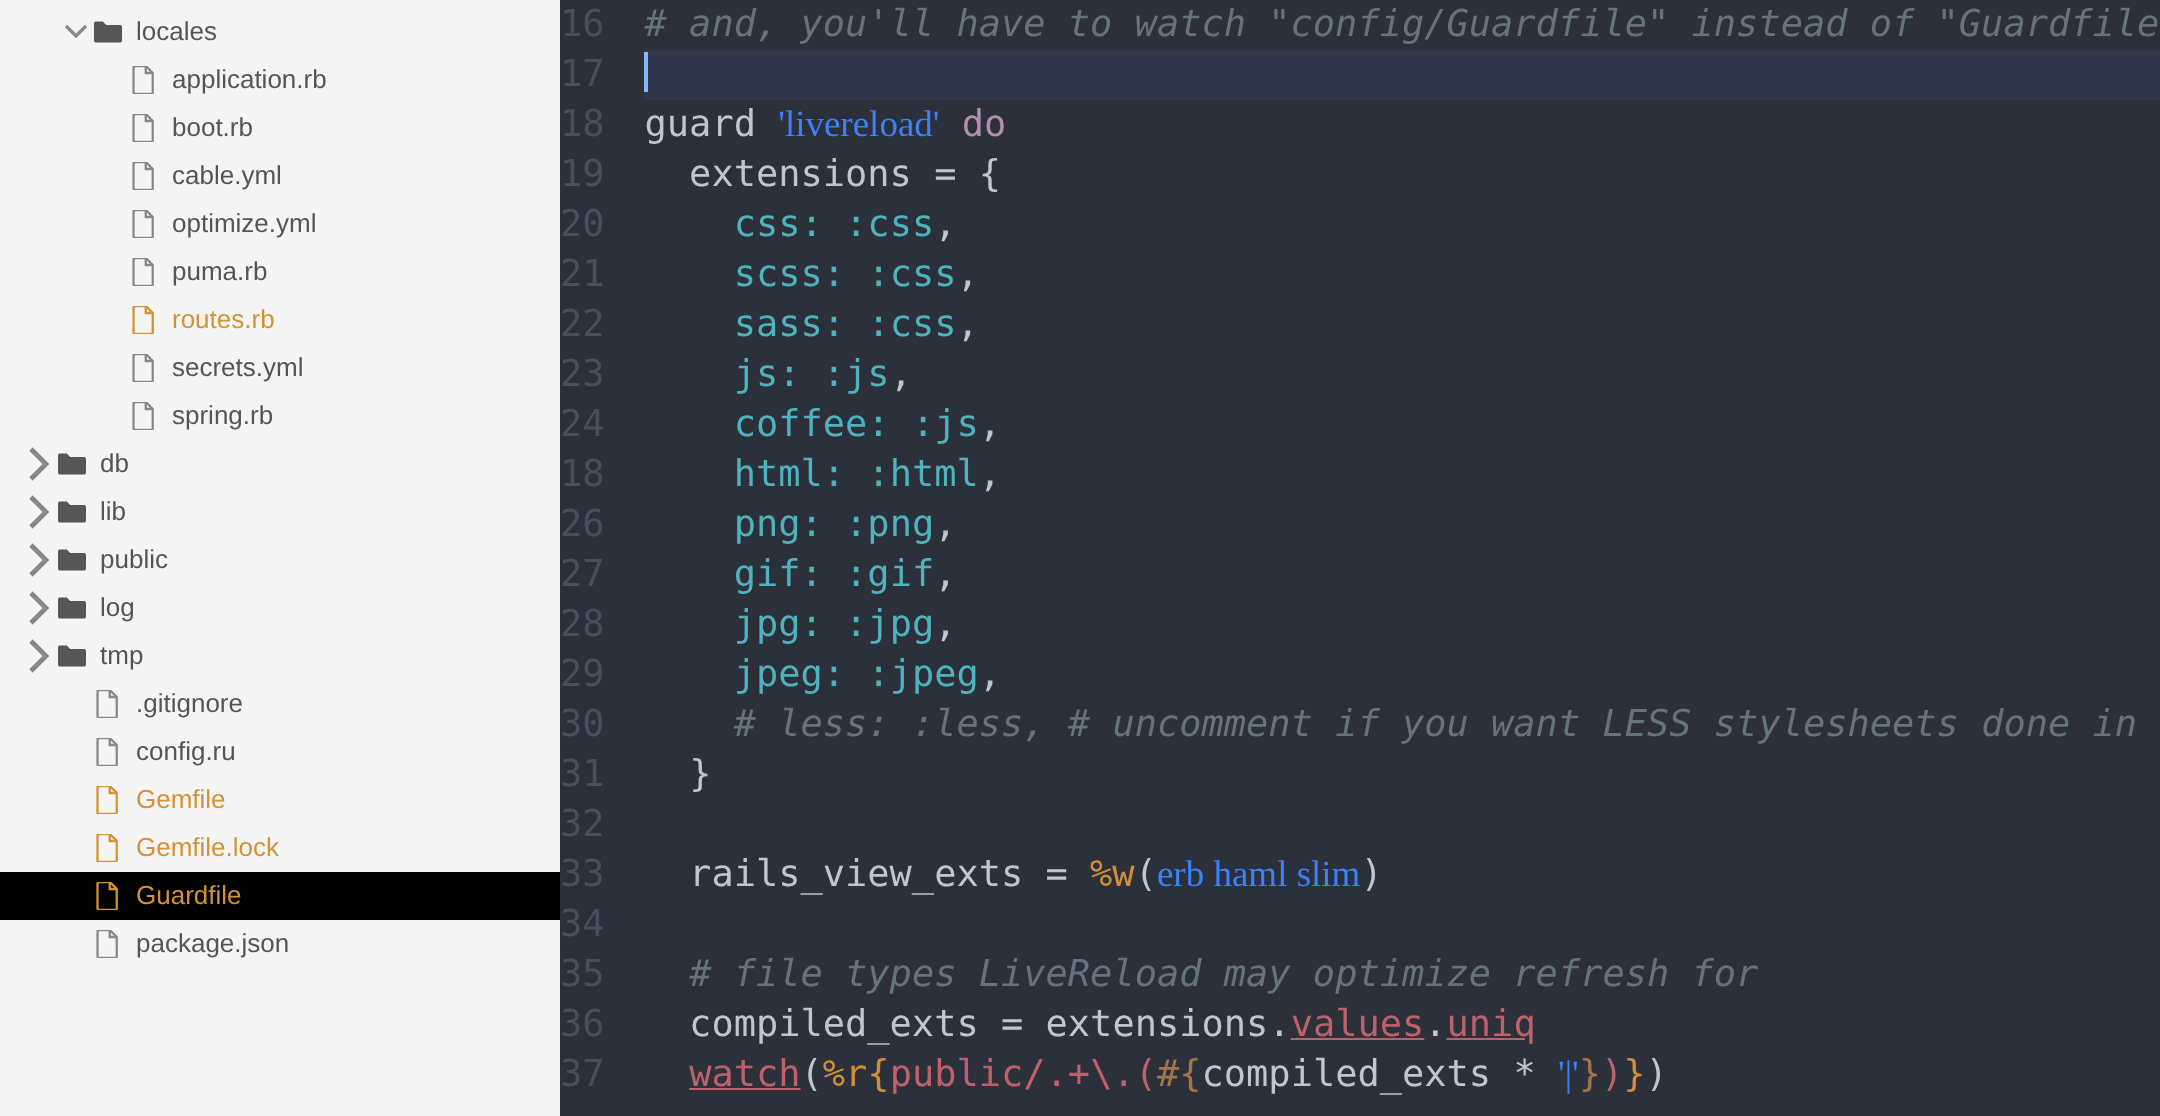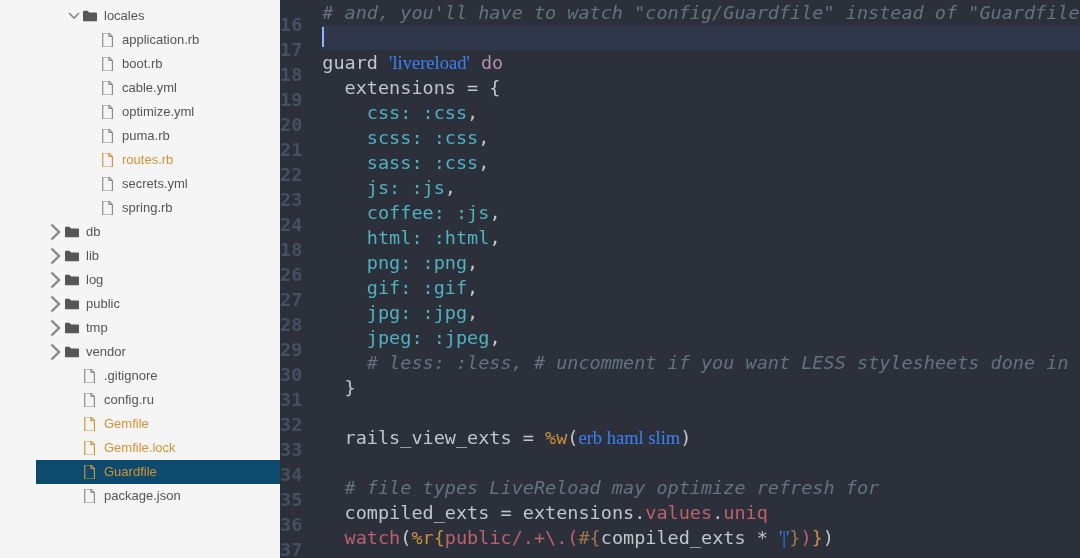--- a/index.html
+++ b/index.html
@@ -7,29 +7,29 @@
   body { display:flex; background:#2a2f3a; }
 
   
   .sidebar {
     width:280px; height:558px;
     background:#f5f5f5;
     font-size:13px; color:#555;
     overflow:hidden;
     line-height:24px;
   }
-  .tree { padding-top:4px;padding-left:36px; }
+  .tree { padding-top:4px; }
   .row {
     display:flex; align-items:center;
     height:24px;
     padding-left:var(--indent,0px);
     cursor:pointer;
     white-space:nowrap;
   }
-  .row.selected { background:#0c4a6e; }
+  .row.selected { background:#000000; }
   .chevron {
     width:12px; height:12px; margin-right:2px;
     display:flex; align-items:center; justify-content:center;
     color:#888; font-size:10px;
   }
   .chevron.spacer svg { visibility:hidden; }
   .icon {
     width:16px; height:16px; margin-right:6px;
     display:flex; align-items:center; justify-content:center;
     color:#6a6a6a;
@@ -45,42 +45,41 @@
     display:flex;
     font-family:"Consolas","Menlo",monospace;
     font-size:18.5px;
     line-height:25px;
     overflow:hidden;
   }
   .gutter {
     width:62px; text-align:right;
     color:#46505f; padding-right:14px;
     user-select:none;
-    padding-top:12px;
-    font-weight:bold;
+    padding-top:0;
   }
   .gutter div { height:25px; }
   .code {
     flex:1; color:#c0c5ce; white-space:pre;
     padding-left:6px;
   }
   .code .line { height:25px; }
   .curline { background:#30374a; }
   .cursor {
     display:inline-block;
     width:0; height:20px;
     border-left:2px solid #8fb4ff;
     vertical-align:-3px;
   }
   
   .cmt { color:#65737e; font-style:italic; }
   .str { color:#3b82f6;font-family:Liberation Serif, serif; }
   .kw  { color:#b48ead;margin-top:19px; }
   .sym { color:#4fb3bf; }
-  .fn  { color:#bf616a; }
+  .fn  { color:#bf616a;text-decoration:underline; }
   .redp{ color:#bf616a; }
   .yel { color:#d08f3b; }
   .pun { color:#c0c5ce; }
   .dim { color:#c0c5ce; }
   .interp { color:#a2754a; }
 </style>
 </head>
 <body>
 
 <div class="sidebar">
@@ -232,60 +231,47 @@
         <span class="chevron">
           <svg>
             <use href="#chev-right"></use>
           </svg>
         </span>
         <span class="icon">
           <svg style="color:#565656">
             <use href="#folder"></use>
           </svg>
         </span>
+        <span class="label">public</span>
+      </div>
+      <div class="row" style="--indent: 14px;">
+        <span class="chevron">
+          <svg>
+            <use href="#chev-right"></use>
+          </svg>
+        </span>
+        <span class="icon">
+          <svg style="color:#565656">
+            <use href="#folder"></use>
+          </svg>
+        </span>
         <span class="label">log</span>
       </div>
       <div class="row" style="--indent: 14px;">
         <span class="chevron">
           <svg>
             <use href="#chev-right"></use>
           </svg>
         </span>
         <span class="icon">
           <svg style="color:#565656">
             <use href="#folder"></use>
           </svg>
         </span>
-        <span class="label">public</span>
-      </div>
-      <div class="row" style="--indent: 14px;">
-        <span class="chevron">
-          <svg>
-            <use href="#chev-right"></use>
-          </svg>
-        </span>
-        <span class="icon">
-          <svg style="color:#565656">
-            <use href="#folder"></use>
-          </svg>
-        </span>
         <span class="label">tmp</span>
-      </div>
-      <div class="row" style="--indent: 14px;">
-        <span class="chevron">
-          <svg>
-            <use href="#chev-right"></use>
-          </svg>
-        </span>
-        <span class="icon">
-          <svg style="color:#565656">
-            <use href="#folder"></use>
-          </svg>
-        </span>
-        <span class="label">vendor</span>
       </div>
       <div class="row" style="--indent: 32px;">
         <span class="chevron spacer">
           <svg>
             <use href="#chev-right"></use>
           </svg>
         </span>
         <span class="icon">
           <svg style="color:#888">
             <use href="#file"></use>

